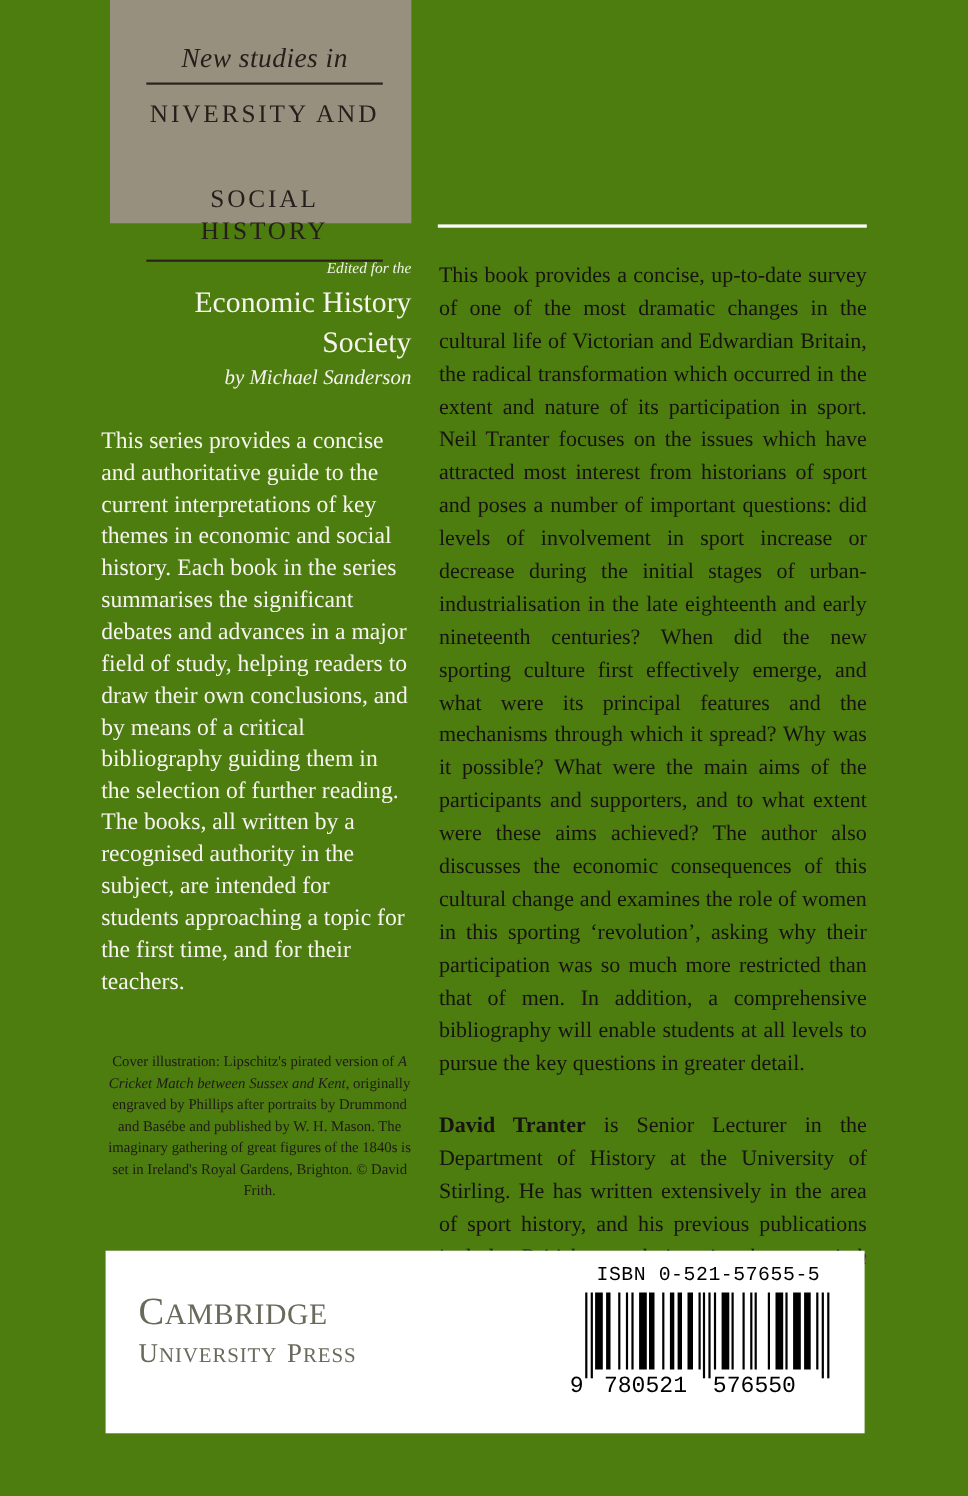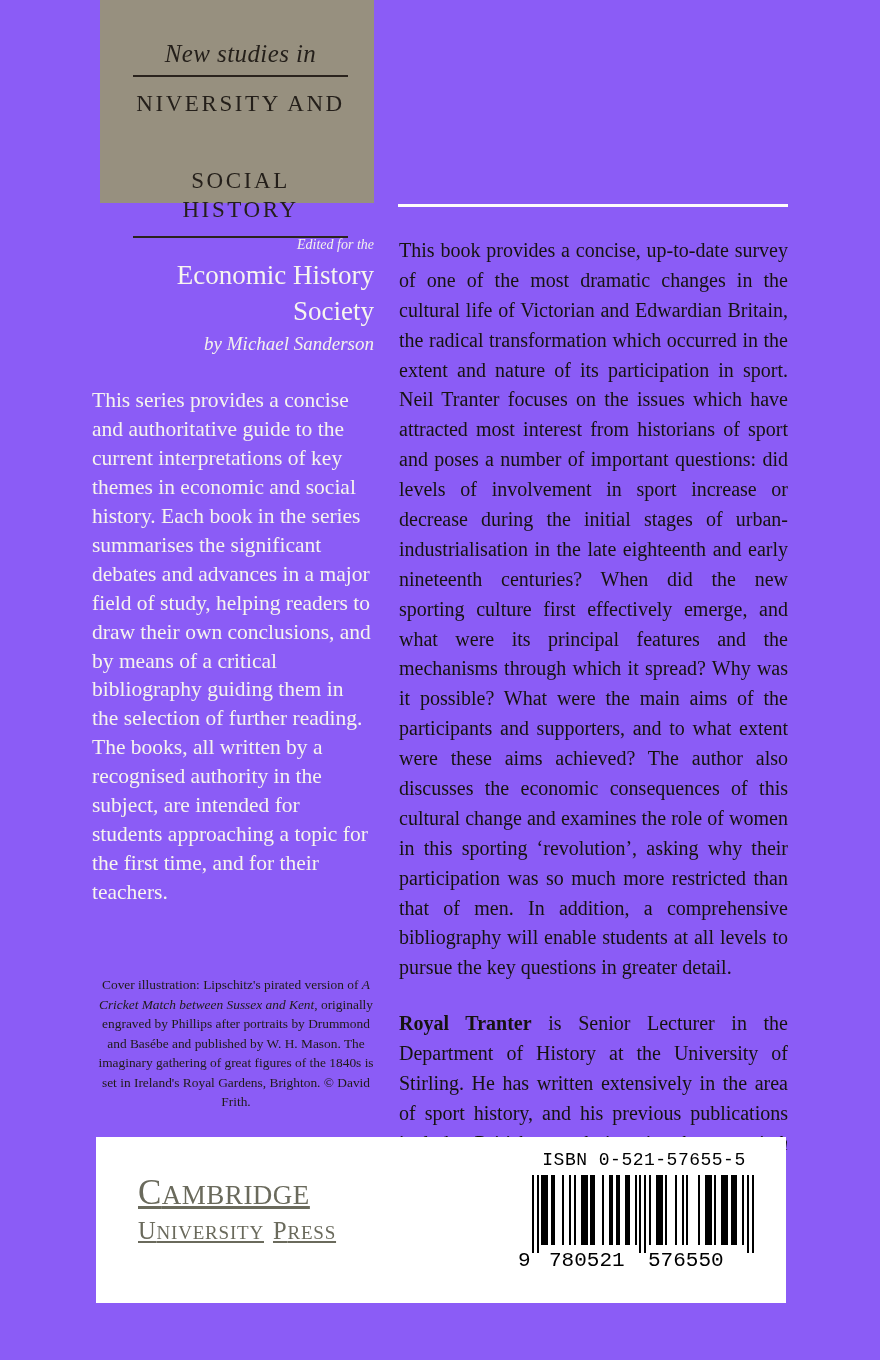--- a/index.html
+++ b/index.html
@@ -7,21 +7,21 @@
     padding: 0;
     background: #6e6b64;
   }
   body {
     font-family: "Liberation Serif", "DejaVu Serif", serif;
   }
   .cover {
     position: relative;
     width: 880px;
     height: 1360px;
-    background: #8b5cf6;
+    background: #4d7c0f;
     overflow: hidden;
   }
 
   
   .series-box {
     position: absolute;
     left: 100px;
     top: 0px;
     width: 274px;
     height: 203px;
@@ -109,21 +109,20 @@
   
   .cover-caption {
     position: absolute;
     left: 96px;
     top: 955px;
     width: 280px;
     text-align: center;
     font-size: 13.4px;
     color: #1f1b17;
     line-height: 1.46;
-    margin-top: 20px;
   }
   .cover-caption i { font-style: italic; }
 
   
   .right-col {
     position: absolute;
     left: 399px;
     top: 236px;
     width: 389px;
   }
@@ -149,24 +148,23 @@
   .white-panel {
     position: absolute;
     left: 96px;
     top: 1137px;
     width: 690px;
     height: 166px;
     background: #ffffff;
   }
   .cup-logo {
     position: absolute;
-    left: 42px;
+    left: 30px;
     top: 38px;
     color: #6a6a5c;
-    text-decoration: underline;
   }
   .cup-name {
     font-size: 35px;
     letter-spacing: 0.5px;
     line-height: 1;
     white-space: nowrap;
   }
   .cup-name .cap { font-size: 35px; }
   .cup-name .sm { font-size: 27px; }
   .cup-sub {
@@ -245,21 +243,21 @@
     <div class="series-blurb">This series provides a concise and authoritative guide to the current interpretations of key themes in economic and social history. Each book in the series summarises the significant debates and advances in a major field of study, helping readers to draw their own conclusions, and by means of a critical bibliography guiding them in the selection of further reading. The books, all written by a recognised authority in the subject, are intended for students approaching a topic for the first time, and for their teachers.</div>
   </div>
 
   <div class="cover-caption">
     <span>Cover illustration: Lipschitz's pirated version of </span><i>A Cricket Match between Sussex and Kent</i><span>, originally engraved by Phillips after portraits by Drummond and Basébe and published by W. H. Mason. The imaginary gathering of great figures of the 1840s is set in Ireland's Royal Gardens, Brighton. © David Frith.</span>
   </div>
 
   <div class="right-col">
     <div class="blurb">This book provides a concise, up-to-date survey of one of the most dramatic changes in the cultural life of Victorian and Edwardian Britain, the radical transformation which occurred in the extent and nature of its participation in sport. Neil Tranter focuses on the issues which have attracted most interest from historians of sport and poses a number of important questions: did levels of involvement in sport increase or decrease during the initial stages of urban-industrialisation in the late eighteenth and early nineteenth centuries? When did the new sporting culture first effectively emerge, and what were its principal features and the mechanisms through which it spread? Why was it possible? What were the main aims of the participants and supporters, and to what extent were these aims achieved? The author also discusses the economic consequences of this cultural change and examines the role of women in this sporting ‘revolution’, asking why their participation was so much more restricted than that of men. In addition, a comprehensive bibliography will enable students at all levels to pursue the key questions in greater detail.</div>
     <div class="bio">
-      <b>Royal Tranter</b><span> is Senior Lecturer in the Department of History at the University of Stirling. He has written extensively in the area of sport history, and his previous publications include </span><i>British population in the twentieth century</i><span> (1996).</span>
+      <b>David Tranter</b><span> is Senior Lecturer in the Department of History at the University of Stirling. He has written extensively in the area of sport history, and his previous publications include </span><i>British population in the twentieth century</i><span> (1996).</span>
     </div>
   </div>
 
   <div class="white-panel">
 
     <div class="cup-logo">
       <div class="cup-name"><span class="cap">C</span><span class="sm">AMBRIDGE</span></div>
       <div class="cup-sub"><span class="cap">U</span><span class="sm">NIVERSITY</span><span class="cap" style="margin-left:9px">P</span><span class="sm">RESS</span></div>
     </div>
 

